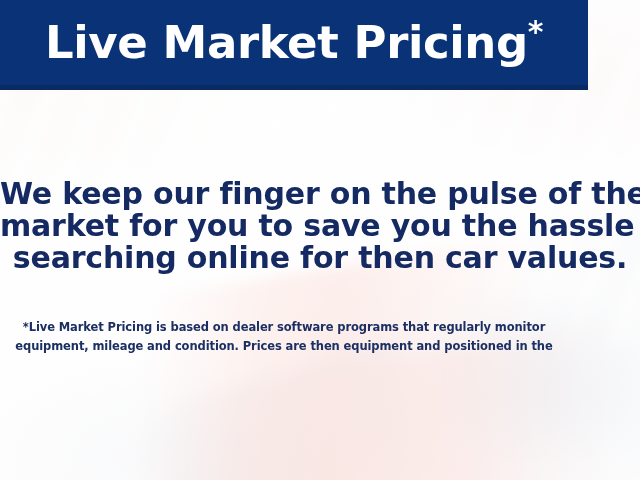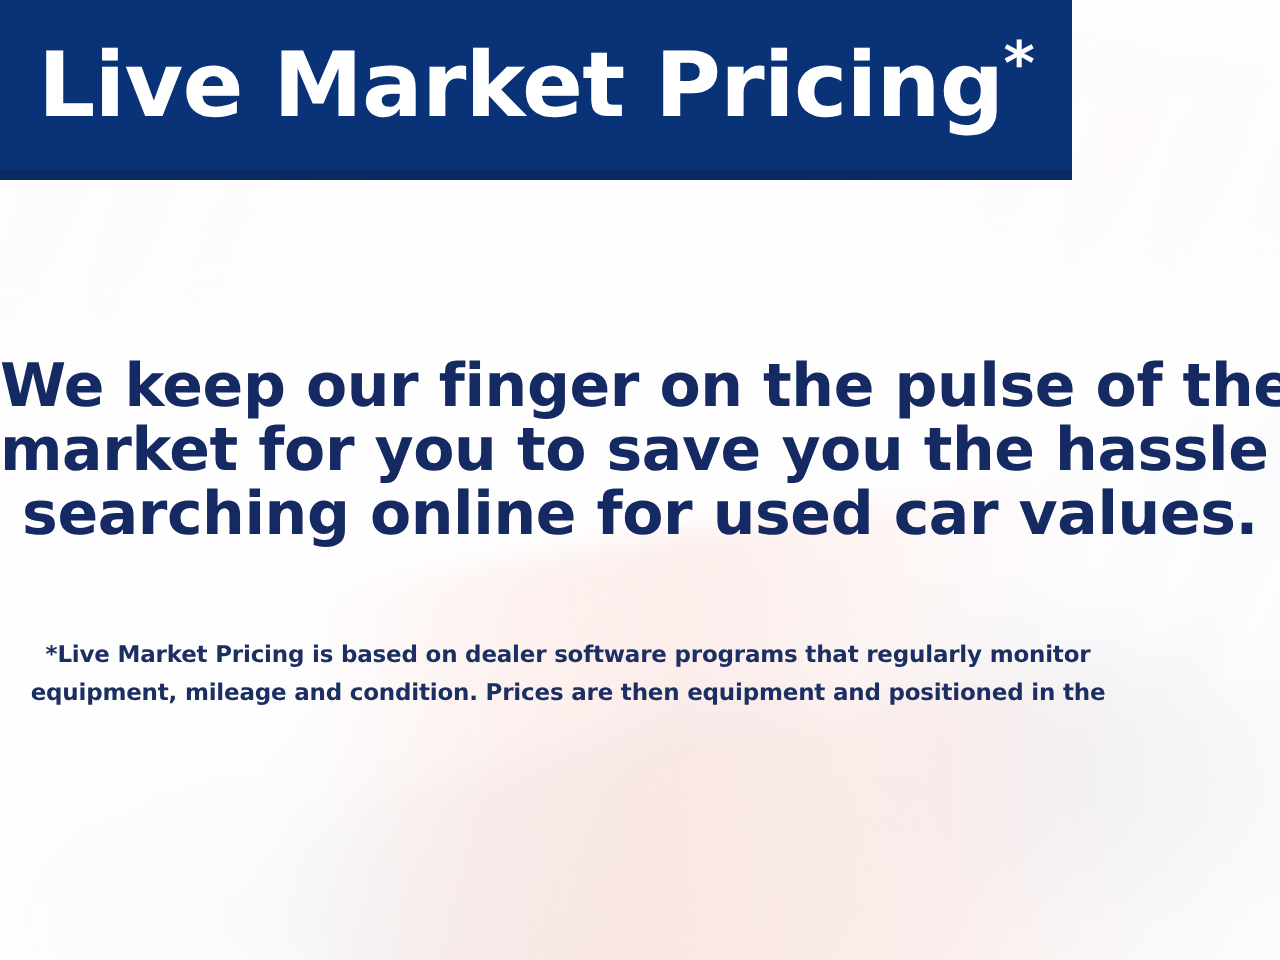--- a/index.html
+++ b/index.html
@@ -144,21 +144,21 @@
         rgba(255,255,255,0.84) 34%,
         rgba(255,255,255,0.80) 62%,
         rgba(255,255,255,0.78) 100%);
   }
 
   
   .header-bar {
     position: absolute;
     left: 0;
     top: 0;
-    width: 536px;
+    width: 588px;
     height: 90px;
     background: #0a3277;
     border-bottom: 5px solid #0a2a63;
     display: flex;
     align-items: center;
     justify-content: center;
     box-sizing: border-box;
     z-index: 5;
   }
 
@@ -238,21 +238,21 @@
 
   <div class="header-bar">
     <div class="header-title">
       <span>Live Market Pricing</span><span class="asterisk">*</span>
     </div>
   </div>
 
   <div class="headline">
     <span class="headline-line">We keep our finger on the pulse of the</span>
     <span class="headline-line">market for you to save you the hassle of</span>
-    <span class="headline-line">searching online for used car values.</span>
+    <span class="headline-line">searching online for then car values.</span>
   </div>
 
   <div class="disclaimer">
     <span class="disclaimer-line">*Live Market Pricing is based on dealer software programs that regularly monitor</span>
     <span class="disclaimer-line">equipment, mileage and condition. Prices are then equipment and positioned in the</span>
   </div>
 
 </div>
 
 </body></html>

